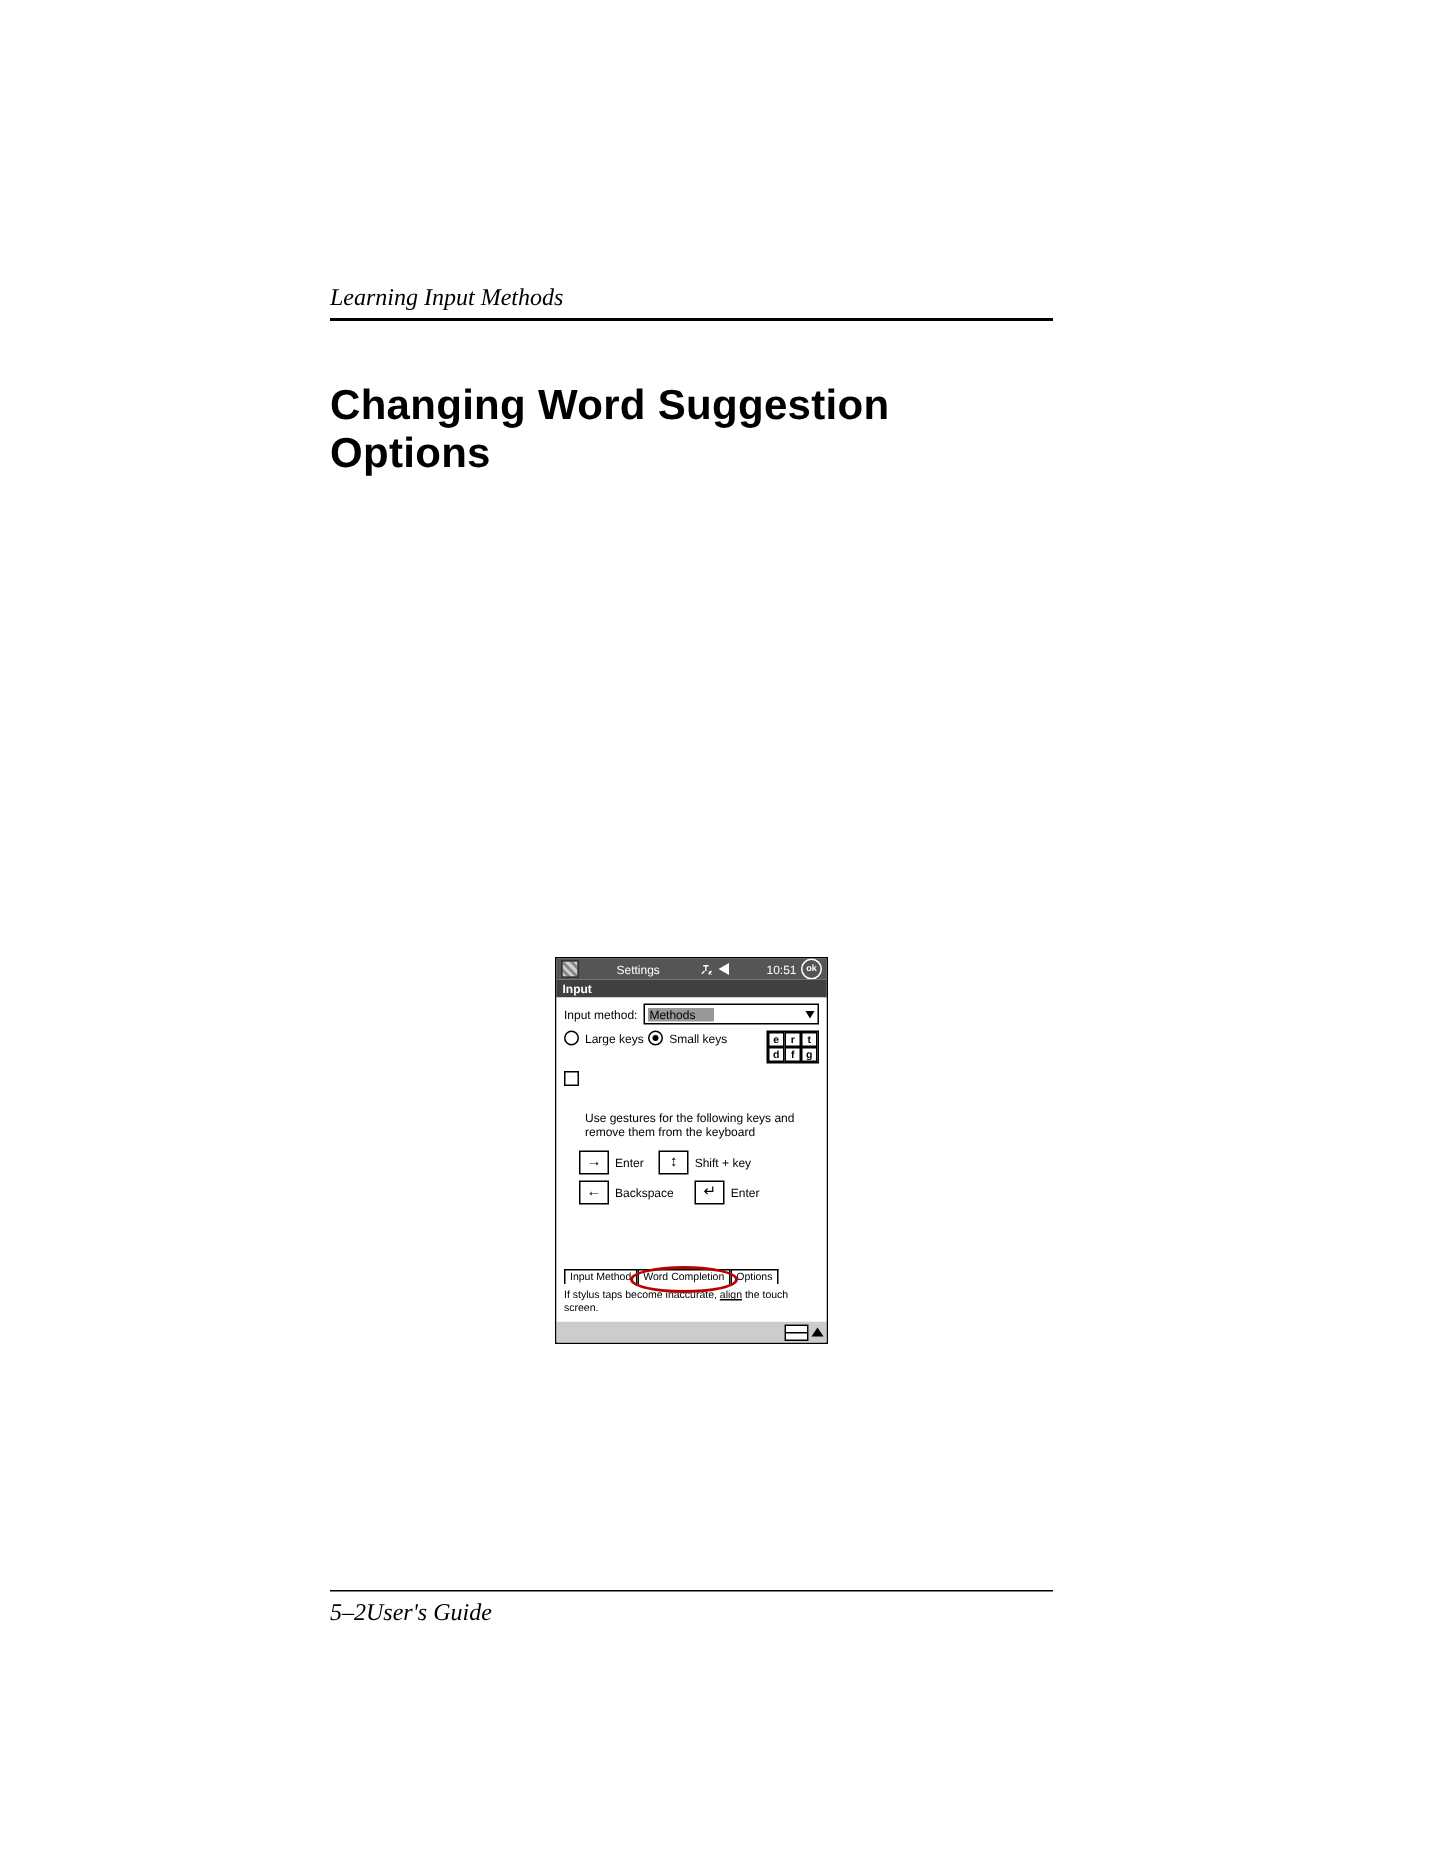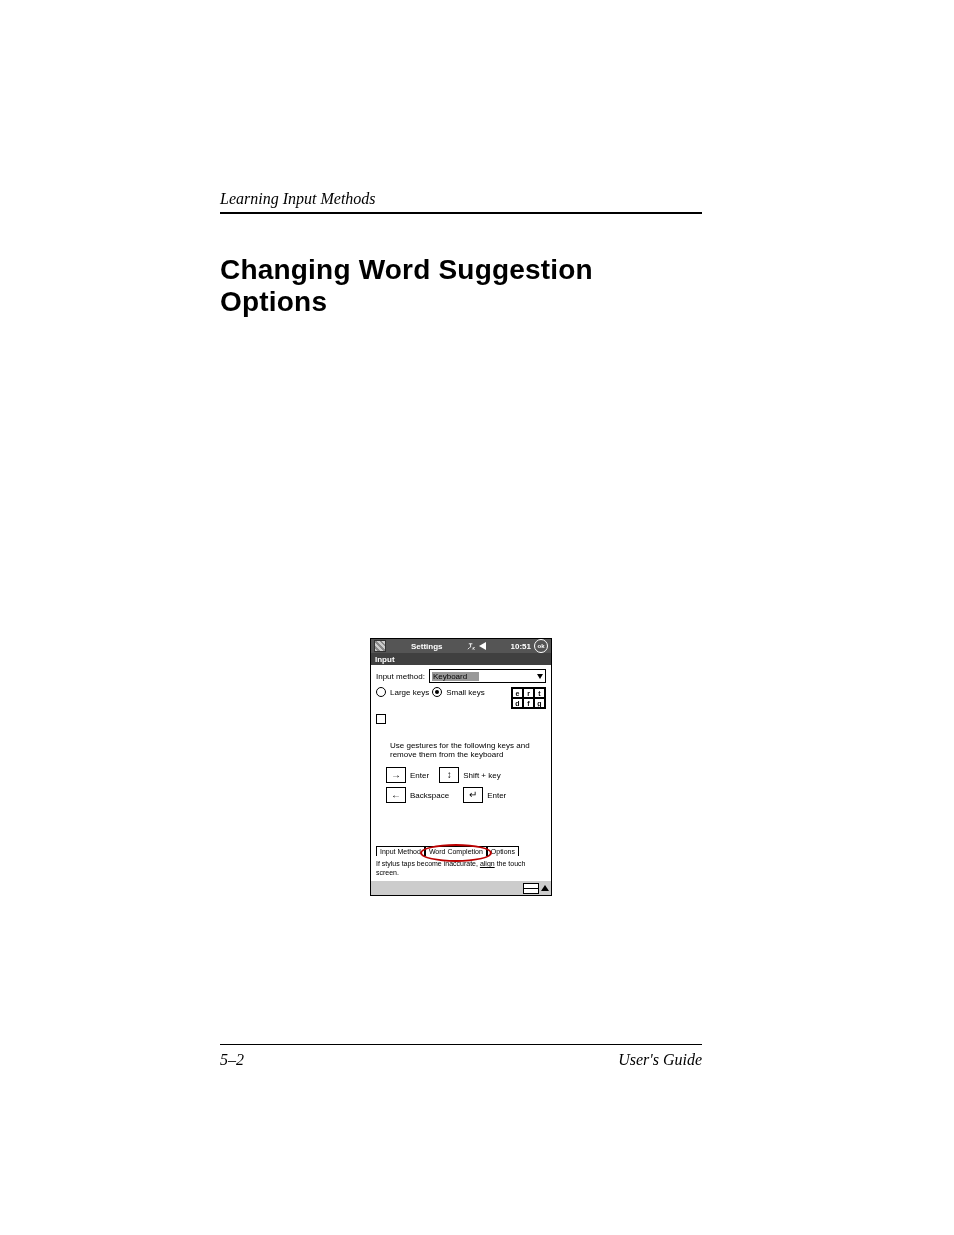--- a/index.html
+++ b/index.html
@@ -58,21 +58,21 @@
     display: flex;
     align-items: center;
     padding: 0 3px;
     gap: 3px;
   }
   .ppc .winlogo {
     width: 10px; height: 10px;
     background: repeating-linear-gradient(45deg,#ccc 0 2px,#888 2px 4px);
     border:1px solid #333;
   }
-  .ppc .titlebar .tlabel { font-weight: bold; flex: 0 0 auto; padding-left: 22px; }
+  .ppc .titlebar .tlabel { font-weight: normal; flex: 0 0 auto; padding-left: 22px; }
   .ppc .titlebar .spacer { flex:1; }
   .ppc .titlebar .ticon { width:9px; height:9px; }
   .ppc .titlebar .vol {
     width:0;height:0;
     border-top:4px solid transparent;
     border-bottom:4px solid transparent;
     border-right:7px solid #fff;
   }
   .ppc .titlebar .ok {
     width:12px;height:12px;border-radius:50%;
@@ -151,24 +151,24 @@
     background-position: 0 50%;
     background-repeat:no-repeat;
   }
   .bottombar .up {
     width:0;height:0;border-left:4px solid transparent;border-right:4px solid transparent;border-bottom:6px solid #000;
   }
 
   .footer {
     position:absolute;
     left:220px; right:220px;
-    bottom:166px;
+    bottom:150px;
     border-top:1.5px solid #000;
     padding-top:6px;
-    display:flex; justify-content:space-between;
+    display:flex; justify-content:flex-start;
     font-style: italic;
     font-size:16px;
     font-family: Georgia, 'Times New Roman', serif;
   }
 </style>
 </head>
 <body>
 
 <div class="page">
 
@@ -194,21 +194,21 @@
           </div>
       </div>
 
       <div class="subtitle">Input</div>
 
       <div class="body">
 
         <div class="row">
           <span>Input method:</span>
           <div class="dropdown">
-            <span class="dval">Keyboard</span>
+            <span class="dval">Methods</span>
             <span class="dcaret"></span>
           </div>
         </div>
 
         <div class="row" style="justify-content:space-between; align-items:flex-start;">
           <div style="display:flex;flex-direction:row;gap:3px;">
             <div class="row">
               <span class="radio"></span>
               <span>Large keys</span>
             </div>

